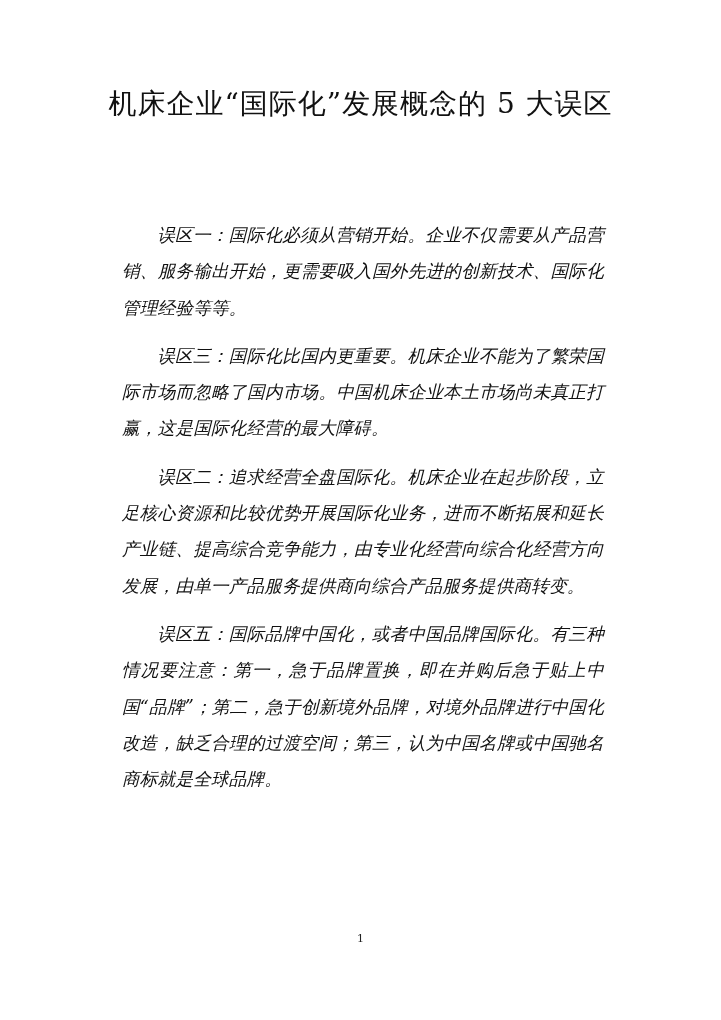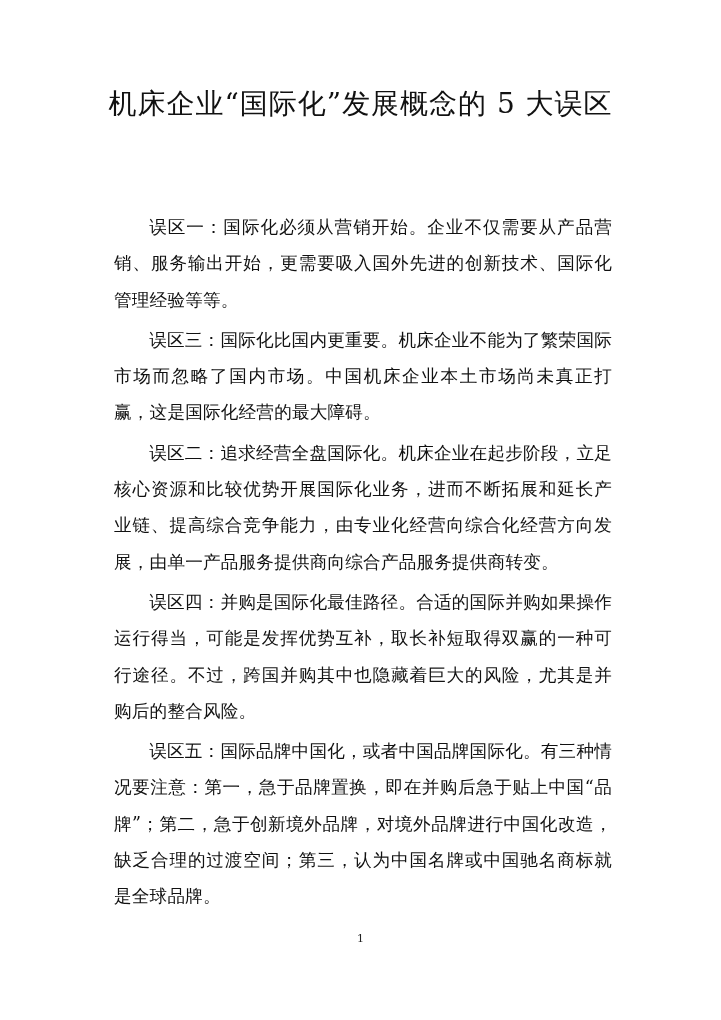--- a/index.html
+++ b/index.html
@@ -2,33 +2,32 @@
 <html><head>
 <meta charset="utf-8">
 <style>
   html, body { margin: 0; padding: 0; background: #ffffff; }
   body { width: 721px; height: 1020px; position: relative; overflow: hidden;
          font-family: "DejaVu Serif", "Liberation Serif", serif; color: #111; }
   .page { position: absolute; left: 0; top: 0; width: 721px; height: 1020px; background: #fff; }
   .title { position: absolute; left: 0; top: 84px; width: 721px; text-align: center;
            font-size: 28px; line-height: 40px; letter-spacing: 1px; color: #111; margin: 0; font-weight: normal; }
   .body-text { position: absolute; left: 110px; top: 205px; width: 506px; }
-  .para { margin: 4px; font-size: 17.6px; line-height: 36.3px; text-indent: 2em; text-align: justify;
-          text-justify: inter-character; letter-spacing: 0.2px; }
+  .para { margin: 12px; font-size: 17.6px; line-height: 36.3px; text-indent: 2em; text-align: justify;
+          text-justify: inter-character; letter-spacing: 0.2px; font-style: italic; }
   .page-number { position: absolute; left: 0; top: 932px; width: 721px; text-align: center;
                  font-size: 11px; color: #222; }
 </style>
 </head>
 <body>
 
 <div class="page">
   <h1 class="title">机床企业“国际化”发展概念的 5 大误区</h1>
 
   <div class="body-text">
     <p class="para">误区一：国际化必须从营销开始。企业不仅需要从产品营销、服务输出开始，更需要吸入国外先进的创新技术、国际化管理经验等等。</p>
     <p class="para">误区三：国际化比国内更重要。机床企业不能为了繁荣国际市场而忽略了国内市场。中国机床企业本土市场尚未真正打赢，这是国际化经营的最大障碍。</p>
     <p class="para">误区二：追求经营全盘国际化。机床企业在起步阶段，立足核心资源和比较优势开展国际化业务，进而不断拓展和延长产业链、提高综合竞争能力，由专业化经营向综合化经营方向发展，由单一产品服务提供商向综合产品服务提供商转变。</p>
-    <p class="para">误区四：并购是国际化最佳路径。合适的国际并购如果操作运行得当，可能是发挥优势互补，取长补短取得双赢的一种可行途径。不过，跨国并购其中也隐藏着巨大的风险，尤其是并购后的整合风险。</p>
     <p class="para">误区五：国际品牌中国化，或者中国品牌国际化。有三种情况要注意：第一，急于品牌置换，即在并购后急于贴上中国“品牌”；第二，急于创新境外品牌，对境外品牌进行中国化改造，缺乏合理的过渡空间；第三，认为中国名牌或中国驰名商标就是全球品牌。</p>
   </div>
 
   <div class="page-number">1</div>
 </div>
 
 </body></html>

